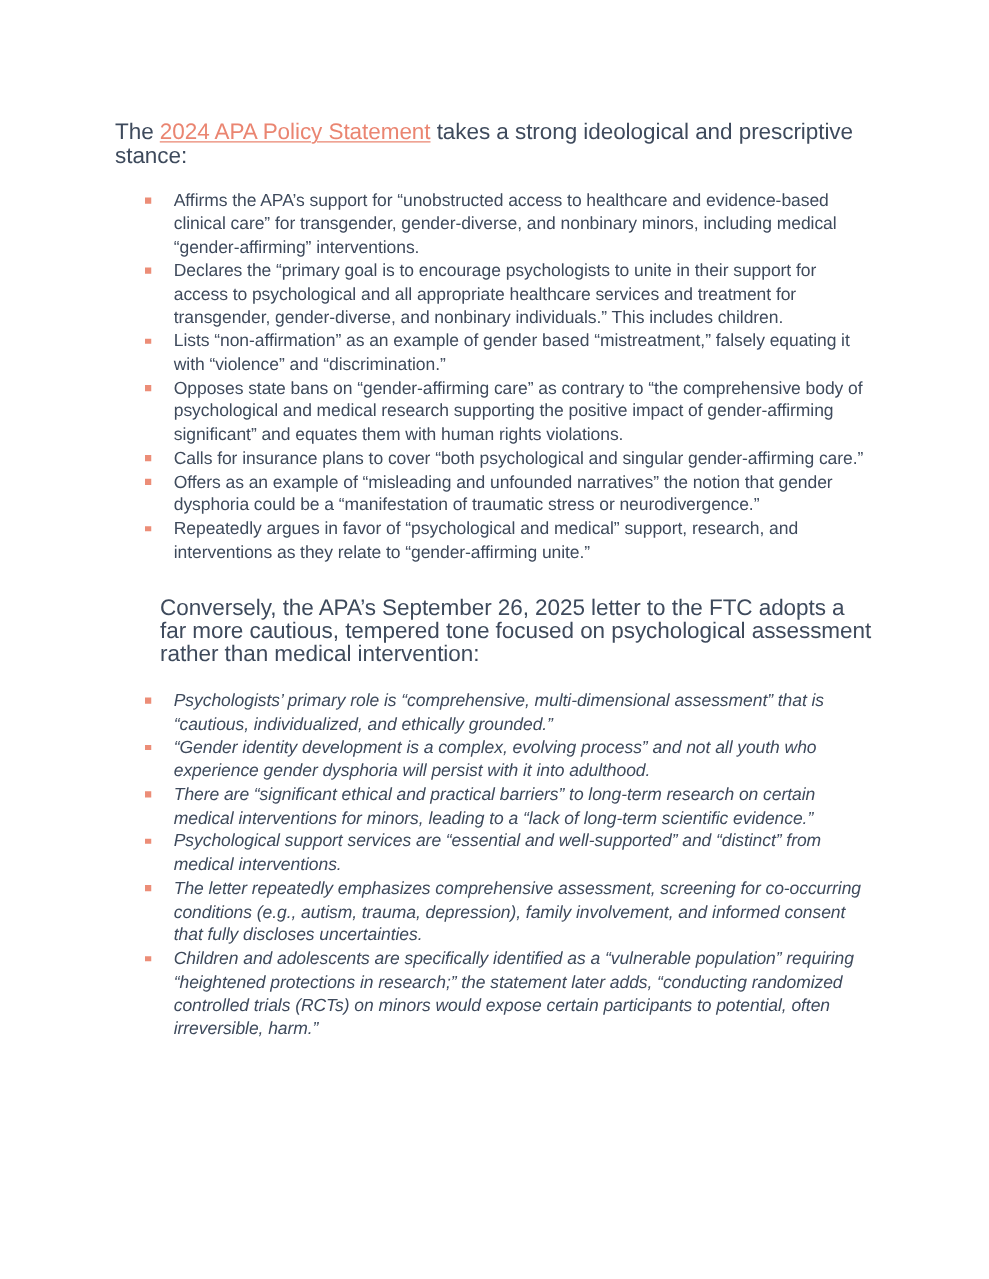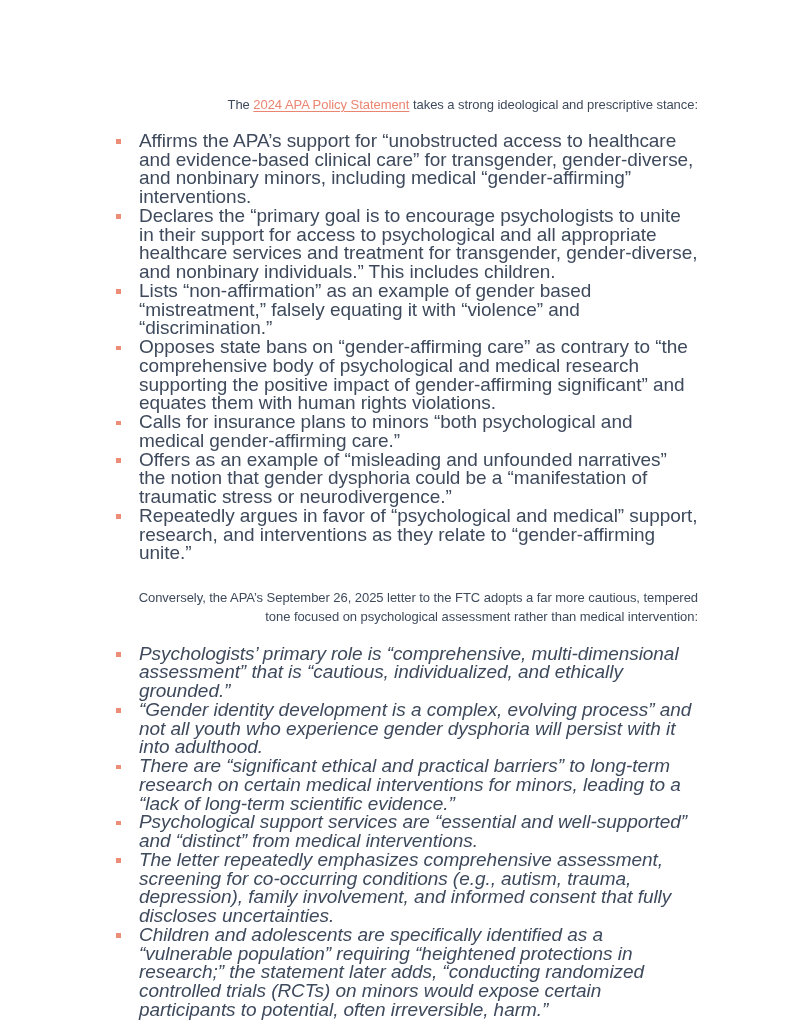--- a/index.html
+++ b/index.html
@@ -22,25 +22,24 @@
     height: 1023px;
     background: #ffffff;
     box-sizing: border-box;
     padding: 96px 93px 0 92px;
   }
   .content {
     width: 606px;
   }
   p.para {
     margin: 0;
-    font-size: 13px;
+    font-size: 18px;
     line-height: 18.75px;
     color: #3e4a5c;
     letter-spacing: -0.05px;
-    text-align: right;
   }
   p.para.second {
     margin-top: 26px;
     margin-left: 36px;
   }
   a.doclink {
     color: #ea8571;
     text-decoration: underline;
     text-underline-offset: 2px;
     text-decoration-thickness: 1px;
@@ -51,21 +50,21 @@
     margin: 17px 0 0 0;
     padding: 0 0 0 0;
   }
   ul.bullets.second-list {
     margin-top: 18px;
     font-style: italic;
   }
   ul.bullets li {
     position: relative;
     padding-left: 47px;
-    font-size: 19px;
+    font-size: 14px;
     line-height: 18.75px;
     color: #3e4a5c;
     letter-spacing: -0.05px;
     margin: 0;
   }
   ul.bullets li .marker {
     position: absolute;
     left: 24px;
     top: 7.5px;
     width: 4.5px;
@@ -97,21 +96,21 @@
       <li>
           <span class="marker"></span>
           <span class="txt">Lists “non-affirmation” as an example of gender based “mistreatment,” falsely equating it with “violence” and “discrimination.”</span>
         </li>
       <li>
           <span class="marker"></span>
           <span class="txt">Opposes state bans on “gender-affirming care” as contrary to “the comprehensive body of psychological and medical research supporting the positive impact of gender-affirming significant” and equates them with human rights violations.</span>
         </li>
       <li>
           <span class="marker"></span>
-          <span class="txt">Calls for insurance plans to minors “both psychological and medical gender-affirming care.”</span>
+          <span class="txt">Calls for insurance plans to cover “both psychological and singular gender-affirming care.”</span>
         </li>
       <li>
           <span class="marker"></span>
           <span class="txt">Offers as an example of “misleading and unfounded narratives” the notion that gender dysphoria could be a “manifestation of traumatic stress or neurodivergence.”</span>
         </li>
       <li>
           <span class="marker"></span>
           <span class="txt">Repeatedly argues in favor of “psychological and medical” support, research, and interventions as they relate to “gender-affirming unite.”</span>
         </li>
     </ul>

